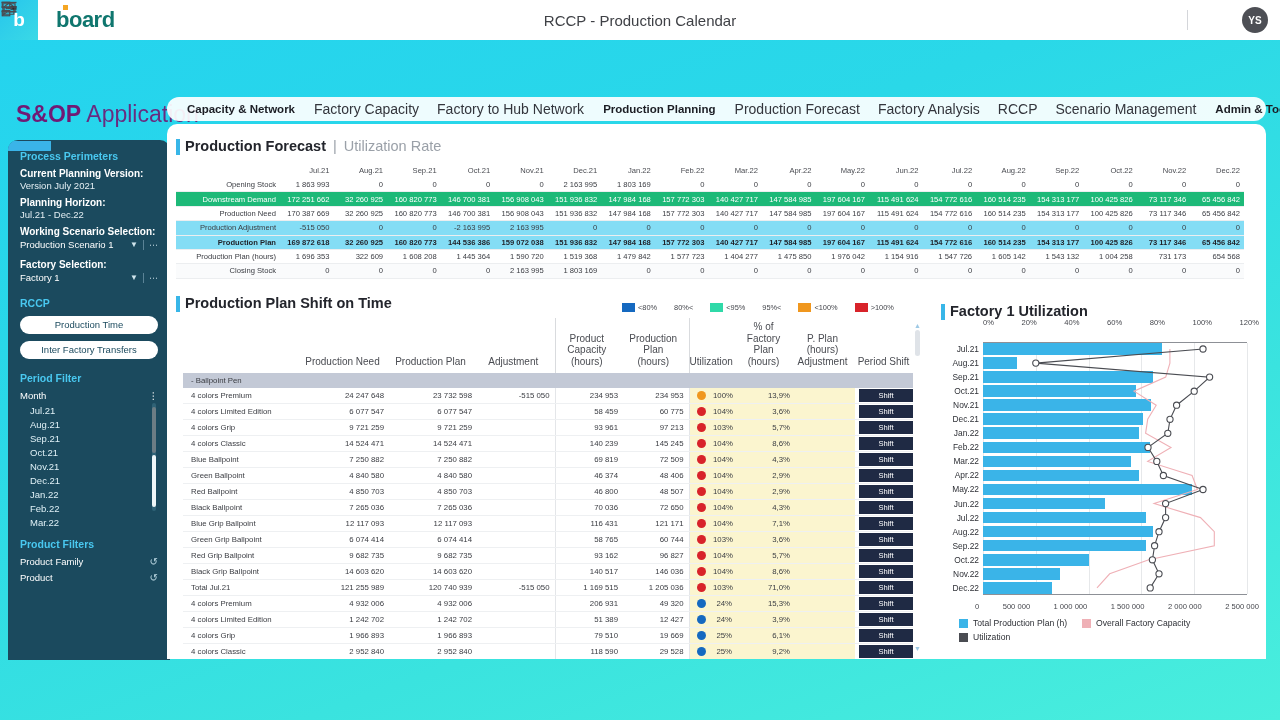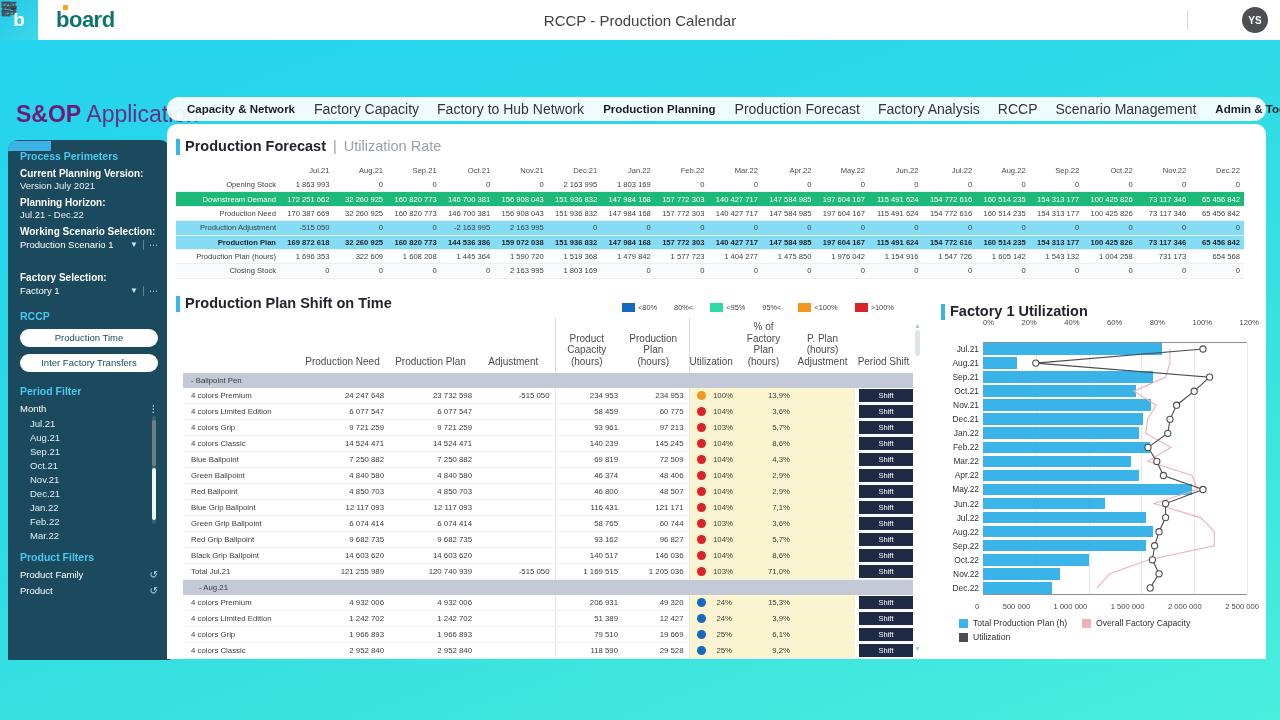--- a/index.html
+++ b/index.html
@@ -186,21 +186,21 @@
   <div class="sb-l">Current Planning Version:</div>
   <div class="sb-v">Version July 2021</div>
   <div class="sb-l">Planning Horizon:</div>
   <div class="sb-v">Jul.21 - Dec.22</div>
   <div class="sb-l">Working Scenario Selection:</div>
   <div class="sb-sel">
     <span class="txt">Production Scenario 1</span>
     <span class="caret">▼</span>
     <span class="dots">⋯</span>
   </div>
-  <div class="sb-l" style="margin-top:22px">Factory Selection:</div>
+  <div class="sb-l" style="margin-top:9px">Factory Selection:</div>
   <div class="sb-sel">
     <span class="txt">Factory 1</span>
     <span class="caret">▼</span>
     <span class="dots">⋯</span>
   </div>
   <div class="sb-h" style="margin-top:14px">RCCP</div>
   <button class="sb-btn">Production Time</button>
   <button class="sb-btn">Inter Factory Transfers</button>
   <div class="sb-h" style="margin-top:13px">Period Filter</div>
   <div class="sb-month-hdr">
@@ -567,20 +567,35 @@
           <td>48 507</td>
           <td class="dot bl yl" style="width:22px"><span class="dotc" style="background:#d8232a"></span></td>
           <td class="yl" style="width:26px">104%</td>
           <td class="yl">2,9%</td>
           <td class="yl"></td>
           <td class="sc">
             <button class="shiftbtn">Shift</button>
           </td>
         </tr>
         <tr>
+          <td class="nm">Black Ballpoint</td>
+          <td>7 265 036</td>
+          <td>7 265 036</td>
+          <td></td>
+          <td class="bl">70 036</td>
+          <td>72 650</td>
+          <td class="dot bl yl" style="width:22px"><span class="dotc" style="background:#d8232a"></span></td>
+          <td class="yl" style="width:26px">104%</td>
+          <td class="yl">4,3%</td>
+          <td class="yl"></td>
+          <td class="sc">
+            <button class="shiftbtn">Shift</button>
+          </td>
+        </tr>
+        <tr>
           <td class="nm">Blue Grip Ballpoint</td>
           <td>12 117 093</td>
           <td>12 117 093</td>
           <td></td>
           <td class="bl">116 431</td>
           <td>121 171</td>
           <td class="dot bl yl" style="width:22px"><span class="dotc" style="background:#d8232a"></span></td>
           <td class="yl" style="width:26px">104%</td>
           <td class="yl">7,1%</td>
           <td class="yl"></td>
@@ -640,23 +655,20 @@
           <td>-515 050</td>
           <td class="bl">1 169 515</td>
           <td>1 205 036</td>
           <td class="dot bl yl" style="width:22px"><span class="dotc" style="background:#d8232a"></span></td>
           <td class="yl" style="width:26px">103%</td>
           <td class="yl">71,0%</td>
           <td class="yl"></td>
           <td class="sc">
             <button class="shiftbtn">Shift</button>
           </td>
-        </tr>
-        <tr class="grp sub">
-          <td class="nm" colspan="11">- Aug.21</td>
         </tr>
         <tr>
           <td class="nm">4 colors Premium</td>
           <td>4 932 006</td>
           <td>4 932 006</td>
           <td></td>
           <td class="bl">206 931</td>
           <td>49 320</td>
           <td class="dot bl yl" style="width:22px"><span class="dotc" style="background:#1569c0"></span></td>
           <td class="yl" style="width:26px">24%</td>

